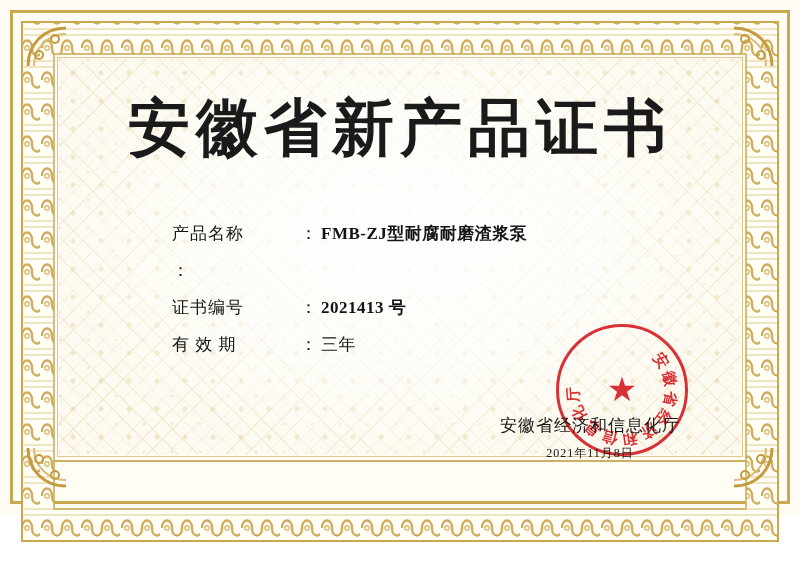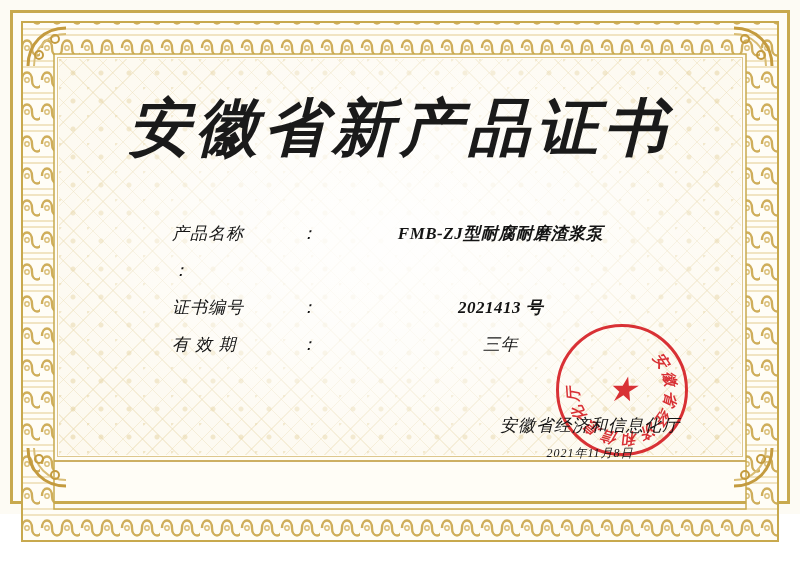--- a/index.html
+++ b/index.html
@@ -13,21 +13,20 @@
     font-family: "Liberation Serif", serif;
     overflow: hidden;
   }
 
   .certificate {
     position: relative;
     width: 800px;
     height: 514px;
     background: #fdfbf4;
     box-sizing: border-box;
-    font-style: italic;
   }
 
   
   .border-outer {
     position: absolute;
     left: 10px; top: 10px; right: 10px; bottom: 10px;
     border: 3px solid #c8a94e;
     background:
       linear-gradient(#fffdf6, #fffdf6);
     box-sizing: border-box;
@@ -137,21 +136,20 @@
     letter-spacing: 1px;
   }
   .row .colon {
     flex: 0 0 auto;
     padding-right: 4px;
   }
   .row .value {
     flex: 1 1 auto;
     font-weight: bold;
     letter-spacing: 0.5px;
-    text-align: center;
   }
   .row .value.plain {
     font-weight: normal;
   }
 
   
   .seal-area {
     position: absolute;
     right: 60px;
     bottom: 52px;

